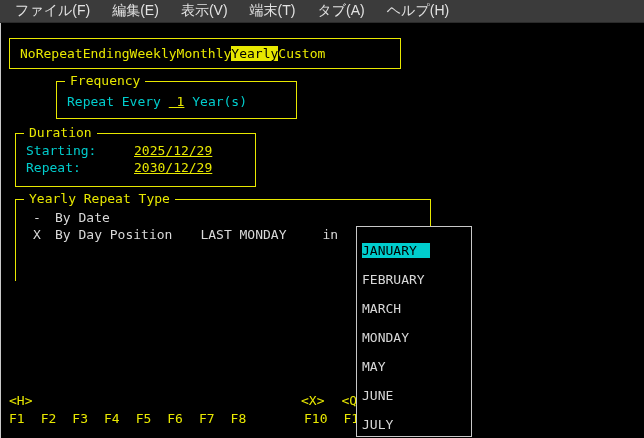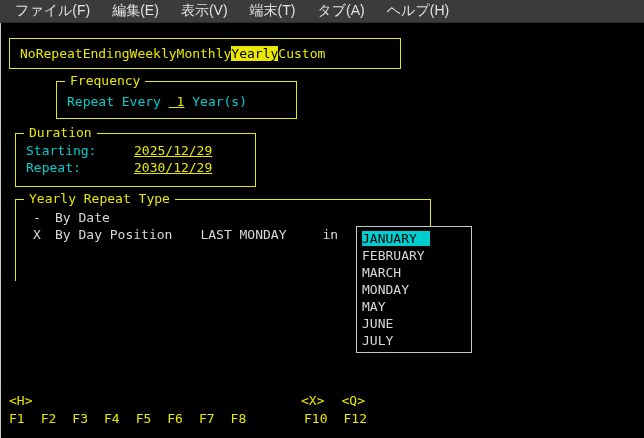--- a/index.html
+++ b/index.html
@@ -55,21 +55,21 @@
   .yr-row{margin:0 0 2px 10px;white-space:pre;color:var(--white);}
   .yr-row:first-of-type{margin-top:10px;}
   .yr-marker{display:inline-block;width:22px;}
   .yr-val{margin-left:28px;}
   .yr-in{margin-left:36px;}
   
   .monthlist{
     position:absolute;left:355px;top:203px;width:116px;
     border:1px solid #c8c8c8;background:var(--bg);padding:3px 0;z-index:5;
   }
-  .month-row{height:17px;line-height:17px;padding-left:5px;color:var(--white);white-space:pre;}
+  .month-row{height:17px;line-height:17px;padding-left:5px;color:var(--white);white-space:pre;margin-top:12px;}
   .month-row.selected .month-text{background:var(--cyan);color:#000;padding-right:13px;}
   
   .help-key{position:absolute;left:8px;top:370px;color:var(--yellow);white-space:pre;}
   .xq-keys{position:absolute;left:300px;top:370px;display:flex;gap:17px;color:var(--yellow);}
   .fkeys-left{position:absolute;left:8px;top:388px;display:flex;gap:16px;color:var(--yellow);}
   .fkeys-right{position:absolute;left:303px;top:388px;display:flex;gap:16px;color:var(--yellow);}
 </style>
 </head>
 <body>
 

